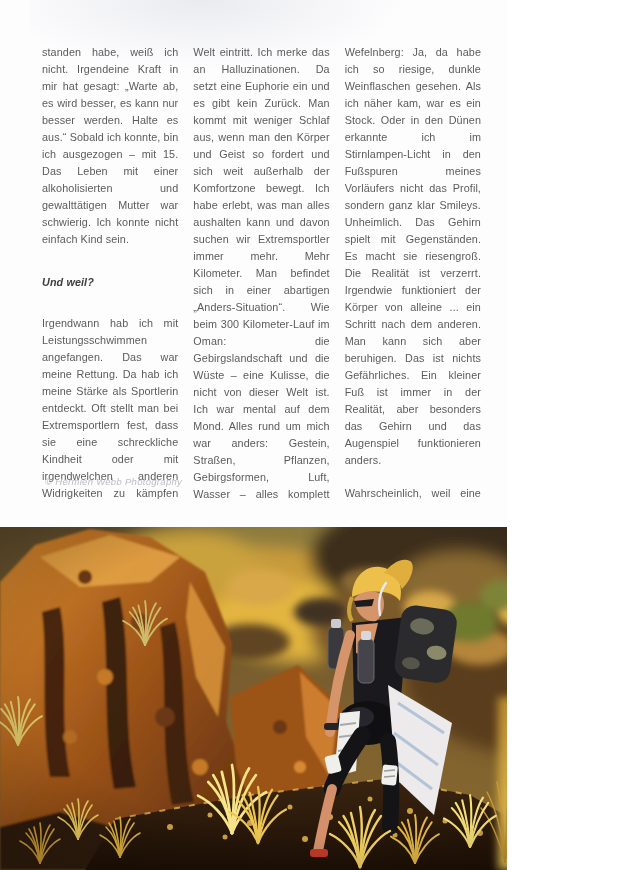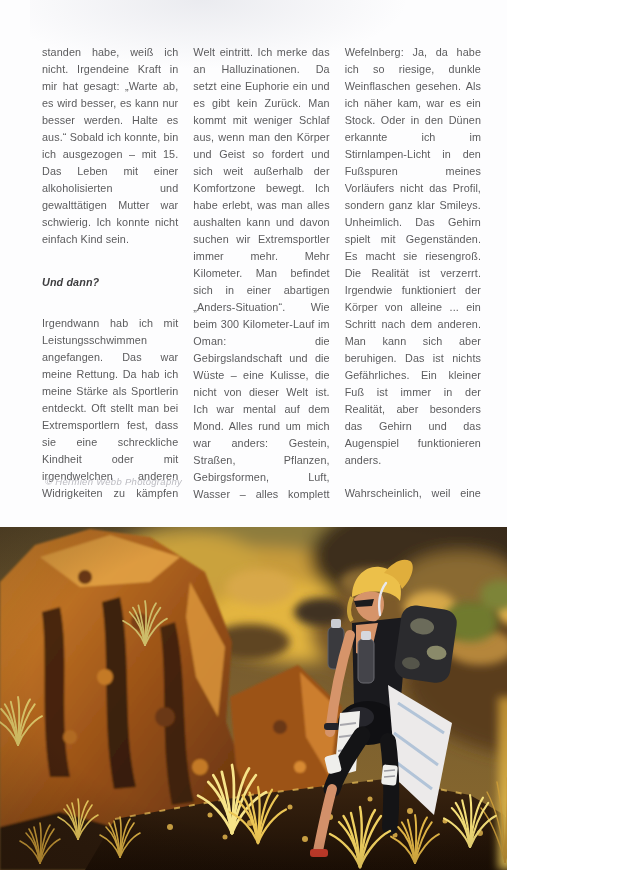--- a/index.html
+++ b/index.html
@@ -39,21 +39,21 @@
 </style>
 </head>
 <body>
 
 <div class="page">
   <div class="scan-shadow"></div>
 
   <div class="text-area">
     <div class="col">
       <p>standen habe, weiß ich nicht. Irgendeine Kraft in mir hat gesagt: „Warte ab, es wird besser, es kann nur besser werden. Halte es aus.“ Sobald ich konnte, bin ich ausgezogen – mit 15. Das Leben mit einer alkoholisierten und gewalttätigen Mutter war schwierig. Ich konnte nicht einfach Kind sein.</p>
-      <p class="heading">Und dann?</p>
+      <p class="heading">Und weil?</p>
       <p>Irgendwann hab ich mit Leistungsschwimmen angefangen. Das war meine Rettung. Da hab ich meine Stärke als Sportlerin entdeckt. Oft stellt man bei Extremsportlern fest, dass sie eine schreckliche Kindheit oder mit irgendwelchen anderen Widrigkeiten zu kämpfen hatten. Anstatt die Energie negativ umzusetzen, kann ich sie im Sport positiv umsetzen.</p>
       <p class="question">Sie suchen nicht zwangsläufig Bestzeiten in Ihren Wettkämpfen, sondern Grenzerfahrungen. Wie fühlt es sich an, so hart an der Grenze?</p>
 
     </div>
     <div class="col">
       <p>Welt eintritt. Ich merke das an Halluzinationen. Da setzt eine Euphorie ein und es gibt kein Zurück. Man kommt mit weniger Schlaf aus, wenn man den Körper und Geist so fordert und sich weit außerhalb der Komfortzone bewegt. Ich habe erlebt, was man alles aushalten kann und davon suchen wir Extremsportler immer mehr. Mehr Kilometer. Man befindet sich in einer abartigen „Anders-Situation“. Wie beim 300 Kilometer-Lauf im Oman: die Gebirgslandschaft und die Wüste – eine Kulisse, die nicht von dieser Welt ist. Ich war mental auf dem Mond. Alles rund um mich war anders: Gestein, Straßen, Pflanzen, Gebirgsformen, Luft, Wasser – alles komplett anders. Es ist fast, als wäre man auf Drogen. Vor allem nachts, weil der Schlaf fehlt. Da bildet man sich unglaubliche Sachen ein. Man nimmt Leute anders wahr, geht anders mit ihnen um – wird z.B. liebevoller, ungeduldiger, aggressiver ... Ich selbst erlebe mich als sehr gezähmt. Man redet teilweise Blödsinn, weil man so erschöpft und müde ist. Man hat das Gefühl, in einem Traum zu sein.</p>
 
     </div>
     <div class="col">
       <p>Wefelnberg: Ja, da habe ich so riesige, dunkle Weinflaschen gesehen. Als ich näher kam, war es ein Stock. Oder in den Dünen erkannte ich im Stirnlampen-Licht in den Fußspuren meines Vorläufers nicht das Profil, sondern ganz klar Smileys. Unheimlich. Das Gehirn spielt mit Gegenständen. Es macht sie riesengroß. Die Realität ist verzerrt. Irgendwie funktioniert der Körper von alleine ... ein Schritt nach dem anderen. Man kann sich aber beruhigen. Das ist nichts Gefährliches. Ein kleiner Fuß ist immer in der Realität, aber besonders das Gehirn und das Augenspiel funktionieren anders.</p>

